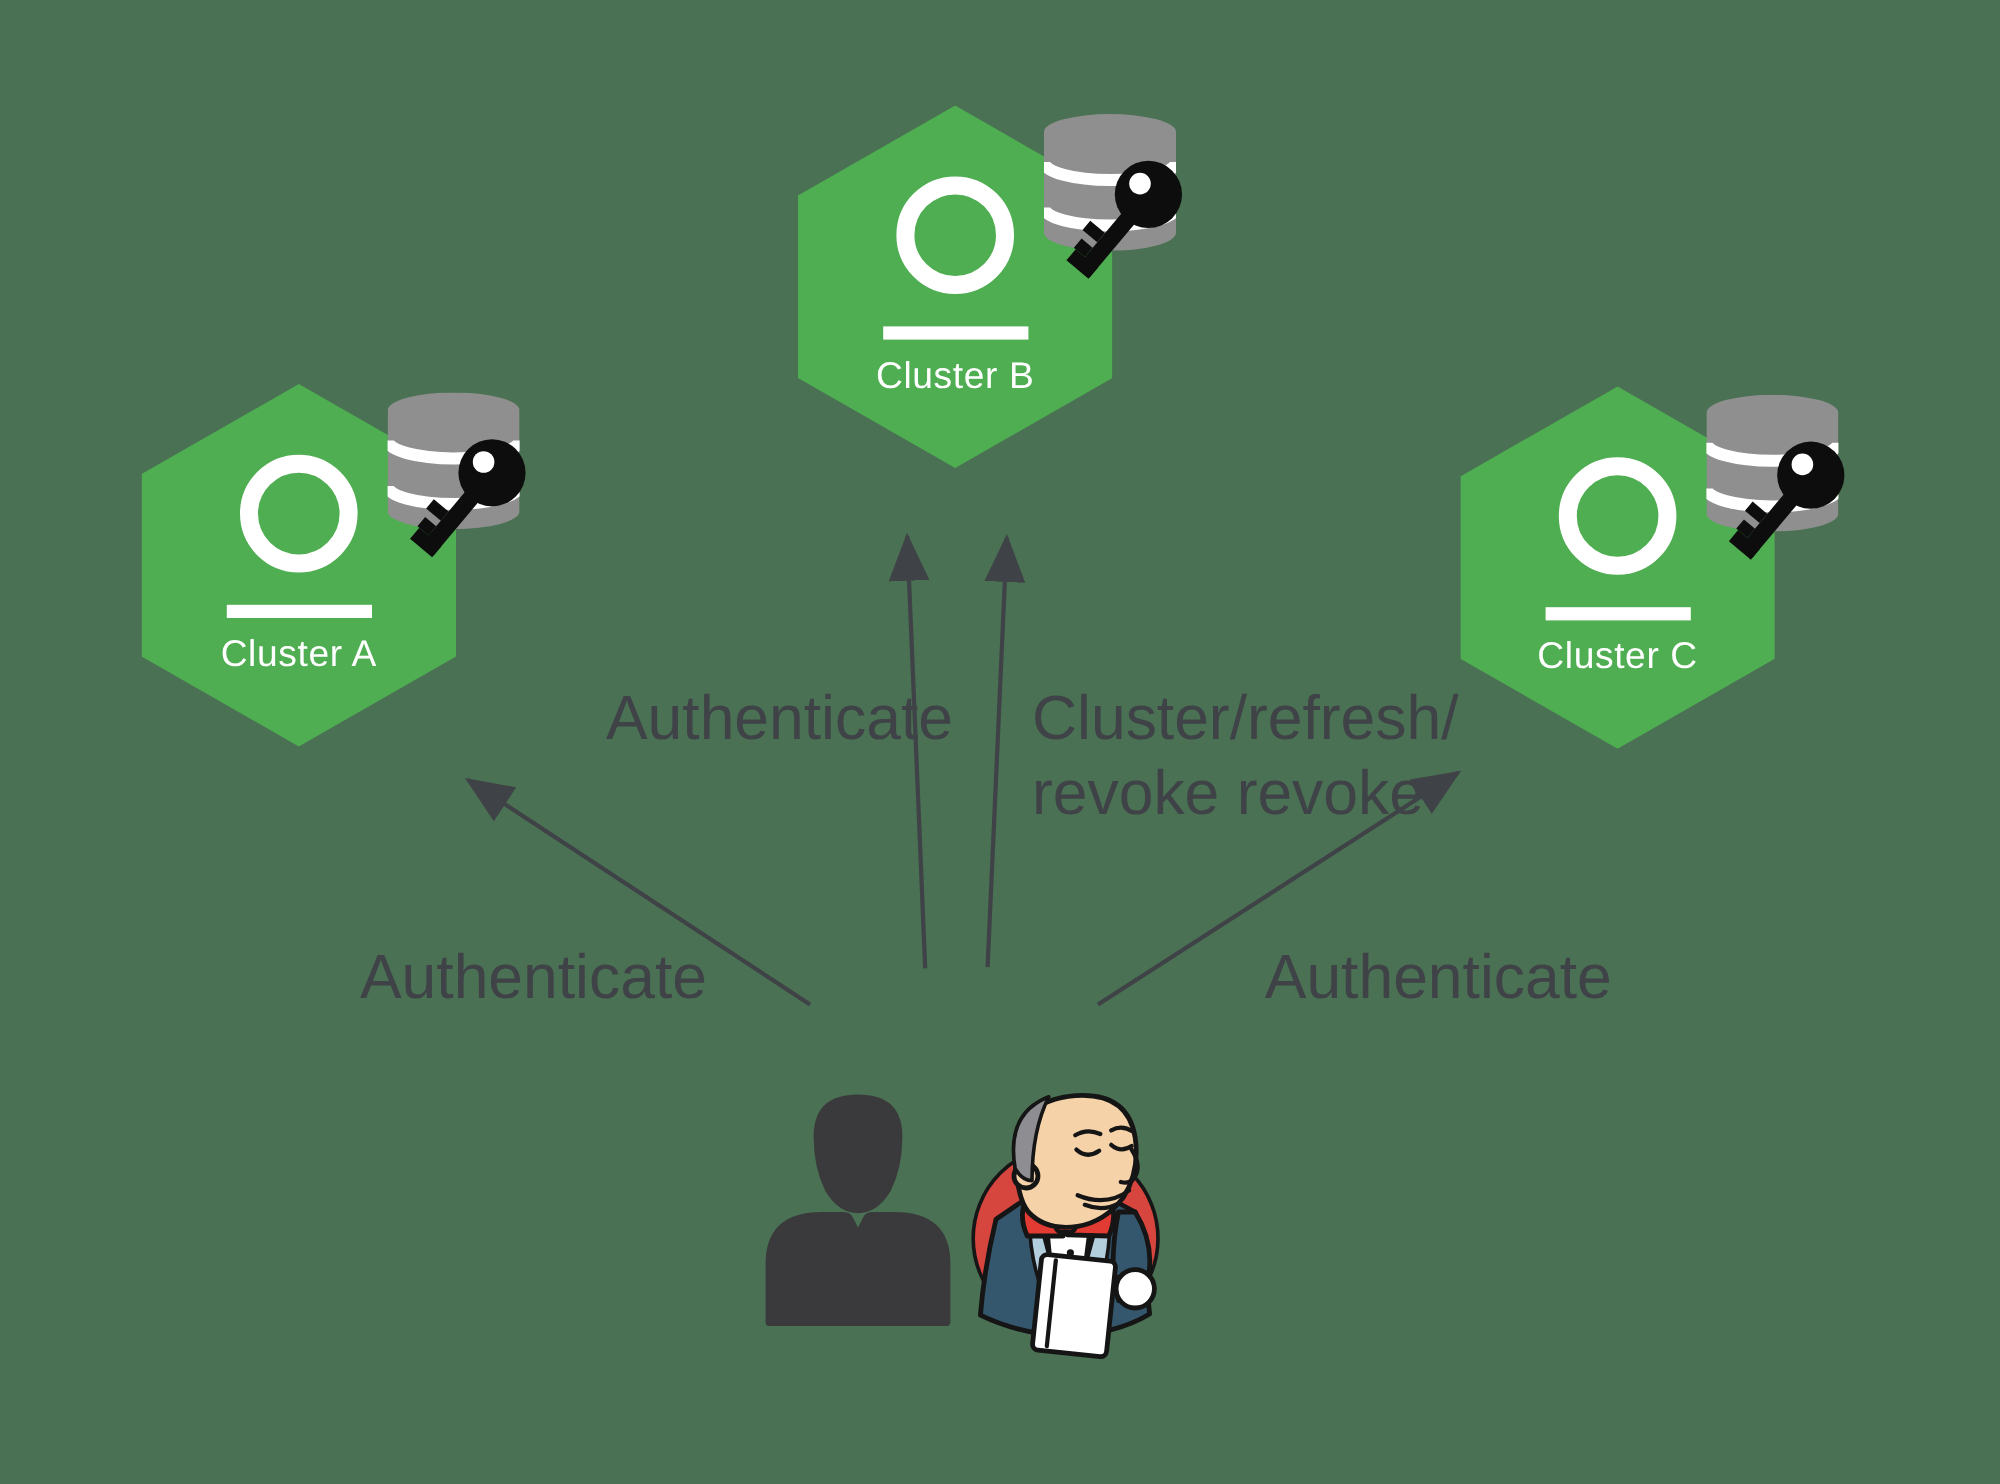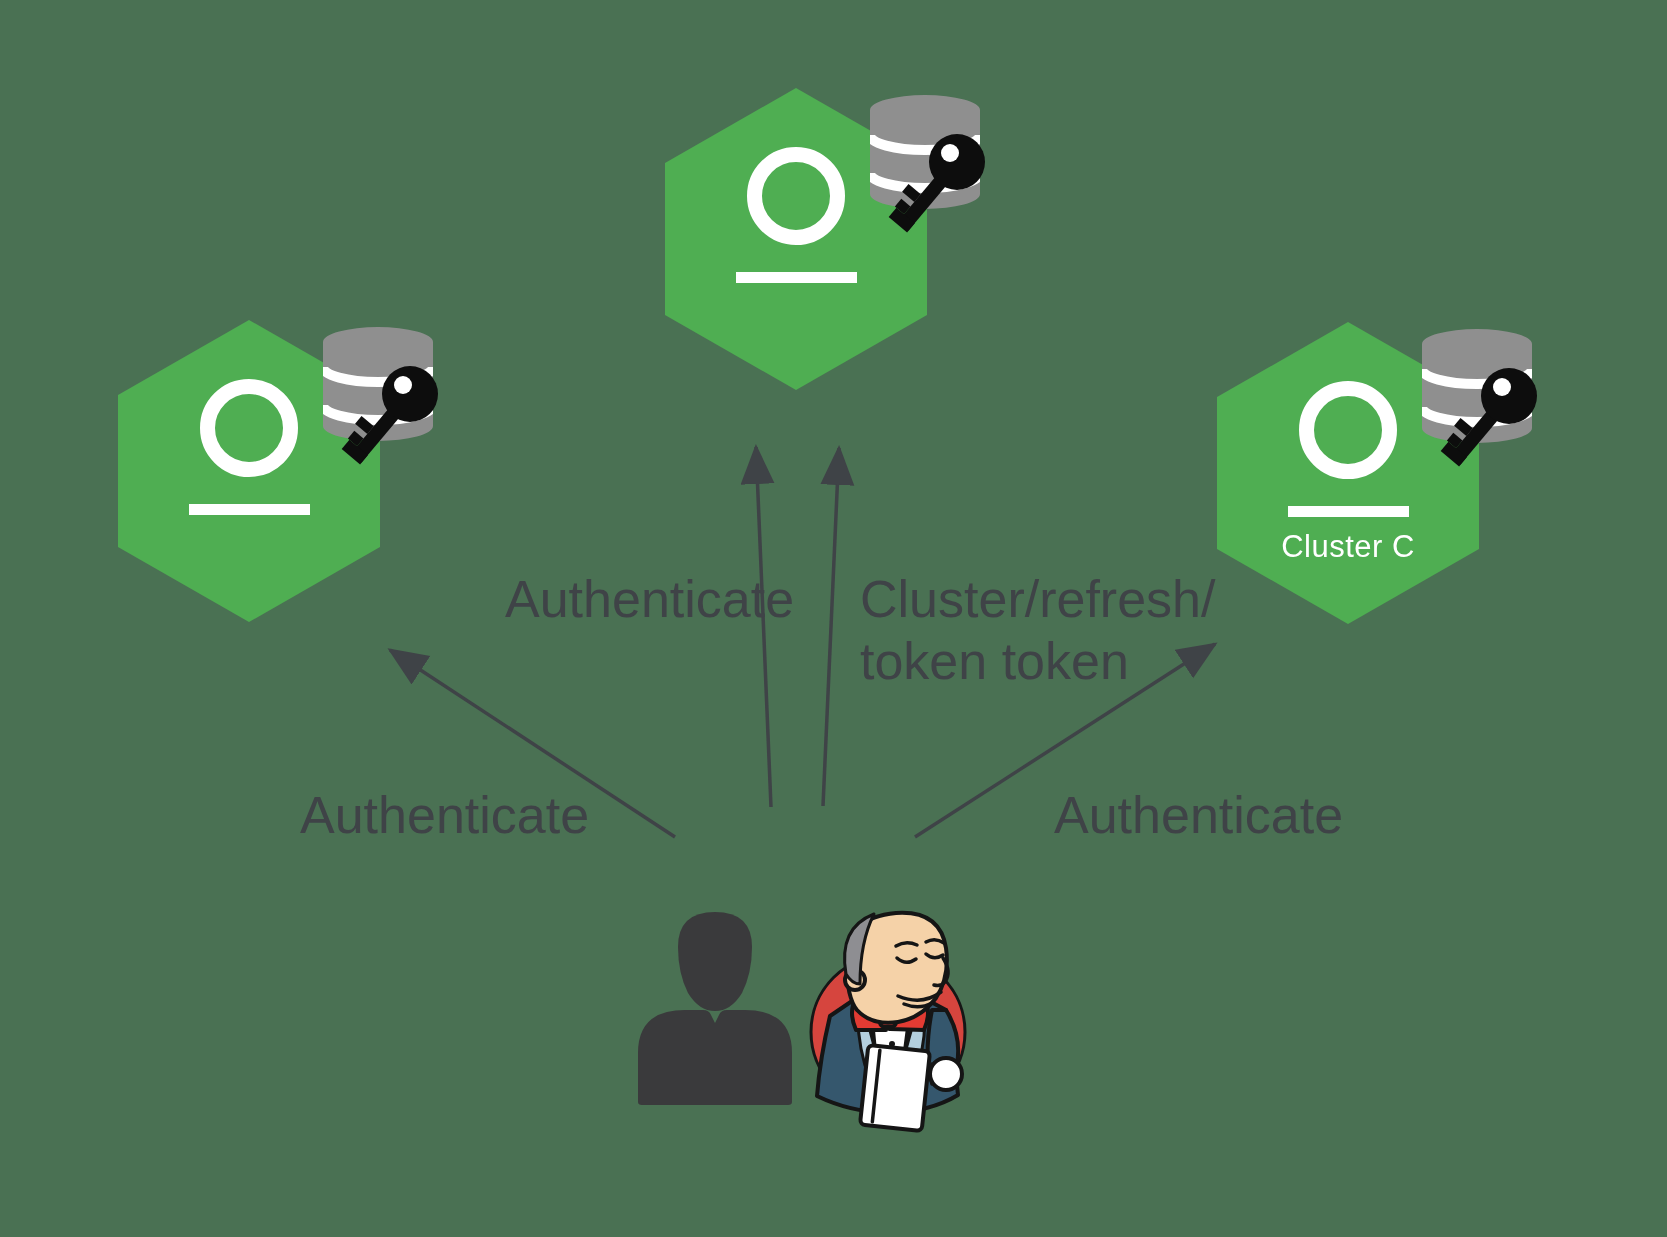--- a/index.html
+++ b/index.html
@@ -79,20 +79,21 @@
     <svg class="abs" style="left:262px;top:44px;overflow:visible;" width="90" height="125" viewBox="0 0 90 125">
       <g transform="rotate(40 30 30)">
         <rect class="key-fill" x="23" y="50" width="14" height="64"></rect>
         <rect class="key-fill" x="7" y="78" width="16" height="10"></rect>
         <rect class="key-fill" x="11" y="94" width="12" height="10"></rect>
         <rect class="key-fill" x="13" y="104" width="24" height="12"></rect>
       </g>
       <circle class="key-fill" cx="30" cy="30" r="28"></circle>
       <circle class="key-hole" cx="23" cy="21" r="9"></circle>
     </svg>
+    <div class="cluster-label">Cluster A</div>
   </div>
 
   <div class="cluster" style="left:665px;top:88px;">
     <svg class="abs" style="left:0;top:0;" width="262" height="302" viewBox="0 0 262 302">
       <polygon class="hex" points="131,0 262,75 262,227 131,302 0,227 0,75"></polygon>
       <circle class="ring" cx="131" cy="108" r="41.5"></circle>
       <rect class="bar" x="71" y="184" width="121" height="11"></rect>
     </svg>
     <svg class="abs" style="left:205px;top:7px;" width="110" height="114" viewBox="0 0 110 114">
       <path class="db-body" d="M0,15 a55,15 0 0 1 110,0 V99 a55,15 0 0 1 -110,0 Z"></path>
@@ -102,20 +103,21 @@
     <svg class="abs" style="left:262px;top:44px;overflow:visible;" width="90" height="125" viewBox="0 0 90 125">
       <g transform="rotate(40 30 30)">
         <rect class="key-fill" x="23" y="50" width="14" height="64"></rect>
         <rect class="key-fill" x="7" y="78" width="16" height="10"></rect>
         <rect class="key-fill" x="11" y="94" width="12" height="10"></rect>
         <rect class="key-fill" x="13" y="104" width="24" height="12"></rect>
       </g>
       <circle class="key-fill" cx="30" cy="30" r="28"></circle>
       <circle class="key-hole" cx="23" cy="21" r="9"></circle>
     </svg>
+    <div class="cluster-label">Cluster B</div>
   </div>
 
   <div class="cluster" style="left:1217px;top:322px;">
     <svg class="abs" style="left:0;top:0;" width="262" height="302" viewBox="0 0 262 302">
       <polygon class="hex" points="131,0 262,75 262,227 131,302 0,227 0,75"></polygon>
       <circle class="ring" cx="131" cy="108" r="41.5"></circle>
       <rect class="bar" x="71" y="184" width="121" height="11"></rect>
     </svg>
     <svg class="abs" style="left:205px;top:7px;" width="110" height="114" viewBox="0 0 110 114">
       <path class="db-body" d="M0,15 a55,15 0 0 1 110,0 V99 a55,15 0 0 1 -110,0 Z"></path>
@@ -131,21 +133,21 @@
       </g>
       <circle class="key-fill" cx="30" cy="30" r="28"></circle>
       <circle class="key-hole" cx="23" cy="21" r="9"></circle>
     </svg>
     <div class="cluster-label">Cluster C</div>
   </div>
 
   <div class="flow-label" style="left:505px;top:568px;">Authenticate</div>
   <div class="flow-label" style="left:860px;top:568px;">
     <div>Cluster/refresh/</div>
-    <div>token token</div>
+    <div>revoke revoke</div>
   </div>
   <div class="flow-label" style="left:300px;top:784px;">Authenticate</div>
   <div class="flow-label" style="left:1054px;top:784px;">Authenticate</div>
 
   <svg class="abs" style="left:630px;top:905px;" width="170" height="205" viewBox="0 0 170 205">
     <path class="person" d="M48,42 Q48,7 85,7 Q122,7 122,42 Q122,68 112,88 Q101,106 85,106 Q69,106 58,88 Q48,68 48,42 Z"></path>
     <path class="person" d="M8,197 L8,148 Q8,105 55,105 L73,105 Q79,105 81,110 L85,118 L89,110 Q91,105 97,105 L115,105 Q162,105 162,148 L162,197 Q162,200 158,200 L12,200 Q8,200 8,197 Z"></path>
   </svg>
 
   <svg class="abs" style="left:800px;top:898px;overflow:visible;" width="175" height="235" viewBox="0 0 175 235">

